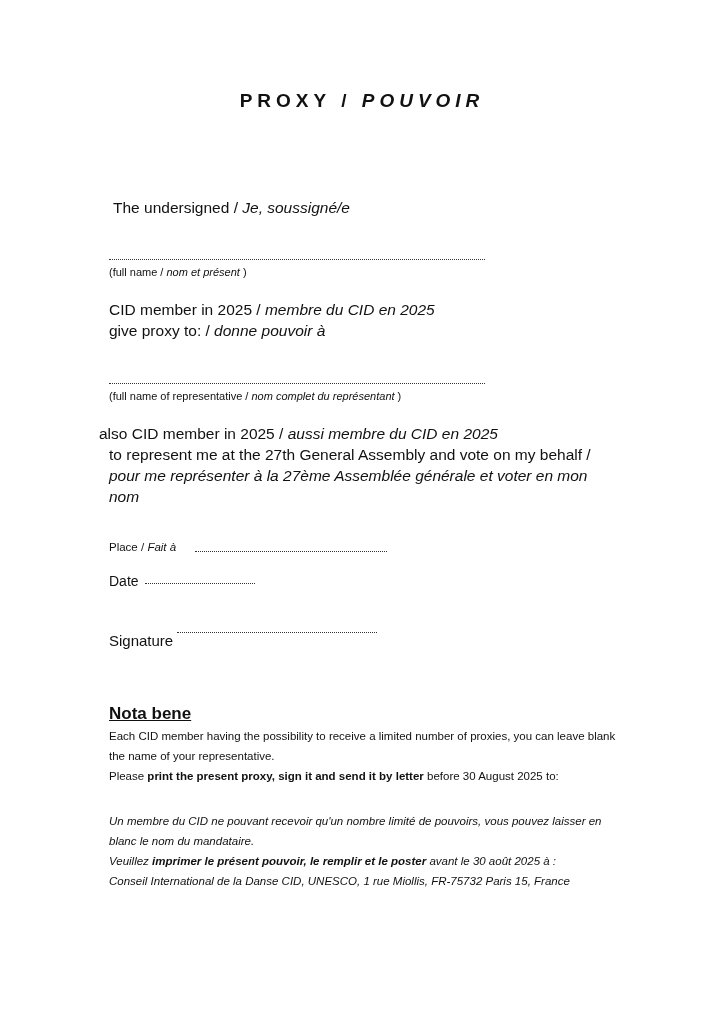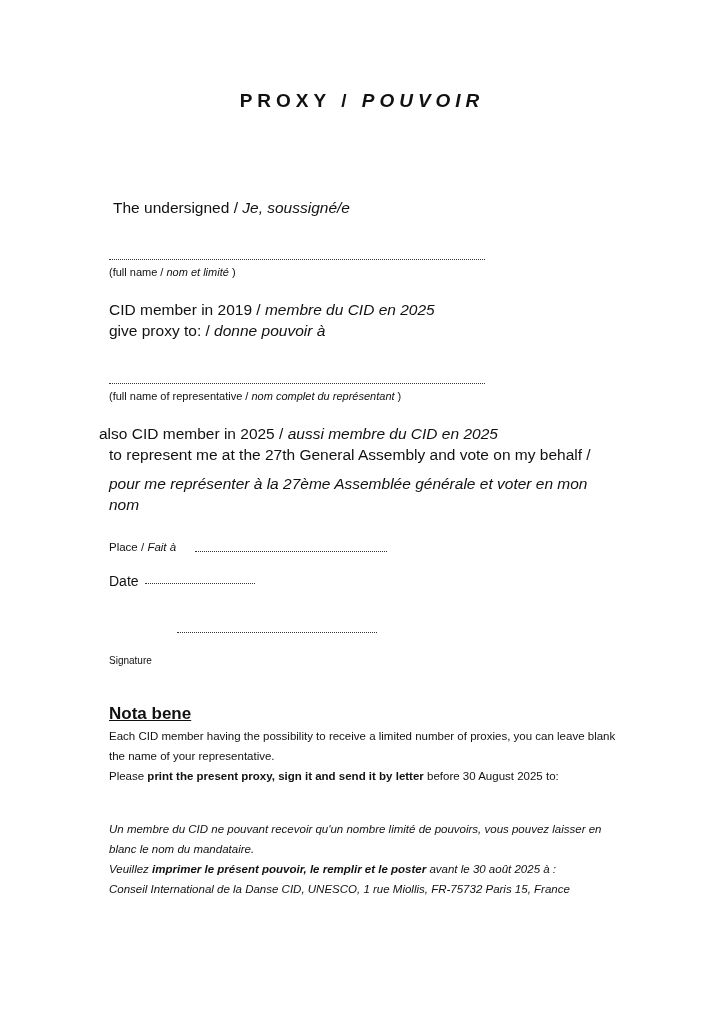--- a/index.html
+++ b/index.html
@@ -8,46 +8,46 @@
       font-family: "Liberation Sans", "DejaVu Sans", sans-serif; color: #111111;
     }
     .abs { position: absolute; white-space: nowrap; }
     .title {
       left: 0; width: 724px; top: 90px; text-align: center;
       font-size: 19px; font-weight: bold; letter-spacing: 5px;
     }
     .title i { font-style: italic; }
     .lg { font-size: 15.5px; }
     .sm { font-size: 11px; }
-    .it { font-style: italic; margin-top: 8px; }
+    .it { font-style: italic; }
     .b { font-weight: bold; }
     .dots {
       border-bottom: 1.5px dotted #333; height: 0;
     }
     .nb-title { font-size: 17px; font-weight: bold; text-decoration: underline; }
     .nb { font-size: 11.5px; line-height: 20px; white-space: normal; width: 520px; }
   </style>
 </head>
 <body>
 
 <div class="abs title">
   <span>PROXY</span><span> / </span><i>POUVOIR</i>
 </div>
 
 <div class="abs lg" style="left:113px; top:199px;">
   <span>The undersigned</span><span>  / </span><span class="it">Je, soussigné/e</span>
 </div>
 
 <div class="abs dots" style="left:109px; top:259px; width:376px;"></div>
 <div class="abs sm" style="left:109px; top:266px;">
-  <span>(full name / </span><span class="it">nom et limité</span><span>  )</span>
+  <span>(full name / </span><span class="it">nom et présent</span><span>  )</span>
 </div>
 
 <div class="abs lg" style="left:109px; top:301px;">
-  <span>CID member in 2019</span><span>  /  </span><span class="it">membre du CID en 2025</span>
+  <span>CID member in 2025</span><span>  /  </span><span class="it">membre du CID en 2025</span>
 </div>
 <div class="abs lg" style="left:109px; top:322px;">
   <span>give proxy to:</span><span>  /  </span><span class="it">donne pouvoir à</span>
 </div>
 
 <div class="abs dots" style="left:109px; top:383px; width:376px;"></div>
 <div class="abs sm" style="left:109px; top:390px;">
   <span>(full name of representative  /  </span><span class="it">nom complet du représentant</span><span> )</span>
 </div>
 
@@ -59,21 +59,21 @@
 <div class="abs lg it" style="left:109px; top:488px;">nom</div>
 
 <div class="abs sm" style="left:109px; top:541px; font-size:11.5px;">
   <span>Place</span><span>  /  </span><span class="it">Fait à</span>
 </div>
 <div class="abs dots" style="left:195px; top:551px; width:192px;"></div>
 
 <div class="abs" style="left:109px; top:573px; font-size:14px;">Date</div>
 <div class="abs dots" style="left:145px; top:583px; width:110px;"></div>
 
-<div class="abs" style="left:109px; top:655px; font-size:10px;text-align:right;">Signature</div>
+<div class="abs" style="left:109px; top:632px; font-size:15px;text-align:right;">Signature</div>
 <div class="abs dots" style="left:177px; top:632px; width:200px;"></div>
 
 <div class="abs nb-title" style="left:109px; top:704px;">Nota bene</div>
 
 <div class="abs nb" style="left:109px; top:726px;">
   <div>Each CID member having the possibility to receive a limited number of proxies, you can leave blank the name of your representative.</div>
   <div><span>Please </span><span class="b">print the present proxy, sign it and send it by letter</span><span> before 30 August 2025 to:</span></div>
 </div>
 
 <div class="abs nb it" style="left:109px; top:811px;">

